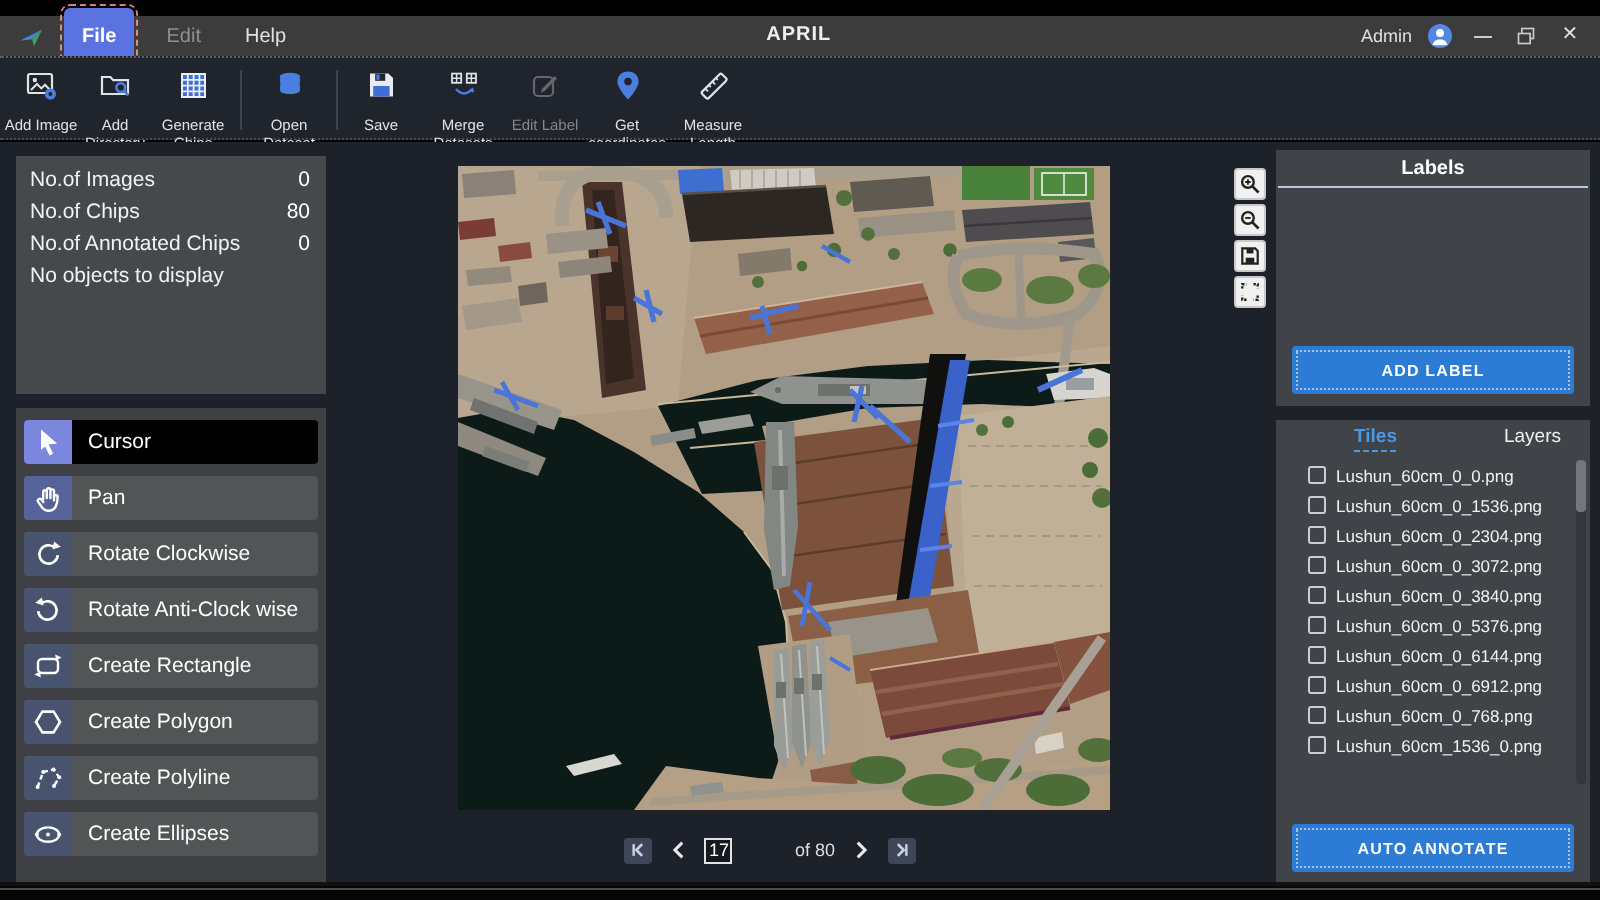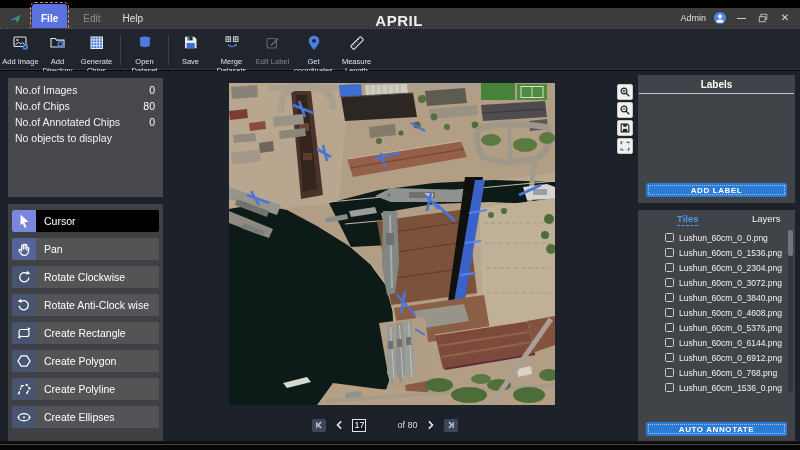--- a/index.html
+++ b/index.html
@@ -10,21 +10,21 @@
   
   .titlebar { position:absolute; left:0; top:8px; width:800px; height:20px;
     background:#3c3c3c; display:flex; align-items:center; color:#ddd; font-size:10px; }
   .logo { margin-left:9px; display:flex; align-items:center; }
   .menu { margin-left:10px; padding:1px 6px; cursor:default; }
   .menu.file { background:#5a73e0; color:#fff; border-radius:3px; font-weight:bold;
     outline:1px dashed rgba(255,150,150,.85); outline-offset:1px; padding:9px 9px; }
   .menu.edit { color:#8f8f8f; }
   .menu.help { color:#e2e2e2; }
   .tb-title { position:absolute; left:50%; transform:translateX(-52%); top:4px;
-    font-size:15px; font-weight:bold; letter-spacing:.5px; color:#eee; }
+    font-size:10px; font-weight:bold; letter-spacing:.5px; color:#eee; }
   .tb-right { margin-left:auto; display:flex; align-items:center; gap:8px; padding-right:8px; }
   .tb-user { font-size:9px; color:#e0e0e0; }
   .win-btn { display:flex; align-items:center; justify-content:center; width:14px; height:14px; color:#ccc; }
   .min-glyph { width:9px; border-top:1px solid #ccc; display:block; }
   .close-glyph { font-size:10px; line-height:10px; color:#ddd; }
 
   
   .toolbar { position:absolute; left:0; top:28px; width:800px; height:42px;
     background:#20242c; border-top:1px dotted #5a5f68; border-bottom:1px dotted #444a55;
     display:flex; align-items:flex-start; padding:3px 0 0 2px; }
@@ -70,37 +70,37 @@
 
   
   .zoomcol { position:absolute; left:617px; top:13px; display:flex; flex-direction:column; gap:2px; }
   .zbtn { width:16px; height:16px; background:#f1f1f1; border:1px solid #c9c9c9; border-radius:2px;
     display:flex; align-items:center; justify-content:center; }
 
   
   .labels { position:absolute; left:638px; top:4px; width:157px; height:128px; background:#404347; }
   .labels-hd { text-align:center; font-size:10px; font-weight:bold; color:#fff; padding:4px 8px 3px;
     border-bottom:1px solid #b9c6dc; margin:0 1px; }
-  .blue-btn { position:absolute; left:8px; right:8px; bottom:6px; height:14px; background:#2c7cd6;
+  .blue-btn { position:absolute; left:8px; right:8px; bottom:6px; height:24px; background:#2c7cd6;
     color:#fff; font-size:8px; font-weight:bold; letter-spacing:.6px; border:none; border-radius:2px;
     display:flex; align-items:center; justify-content:center; cursor:pointer;
     outline:1px dotted rgba(255,255,255,.55); outline-offset:-3px;
     font-family:"Liberation Sans",sans-serif; }
 
   .tiles { position:absolute; left:638px; top:139px; width:157px; height:232px; background:#404347; }
   .tabs { display:flex; height:17px; align-items:center; }
   .tab { flex:1; text-align:center; font-size:9.5px; cursor:pointer;padding-left:21px; }
   .tab.active { color:#4a9ae8; font-weight:bold; }
   .tab.active .tab-inner { border-bottom:1px dashed #4a9ae8; padding-bottom:1px; }
   .tab.inactive { color:#f0f0f0; }
   .search { display:block; width:145px; margin:2px auto 4px; height:12px; border:1px solid #9aa0a8;
     border-radius:1px; background:#fff; font-size:8px; padding:0 3px; color:#333;
     font-family:"Liberation Sans",sans-serif; }
   .filelist { position:relative; height:168px; overflow:hidden; padding-top:3px; }
-  .file-row { display:flex; align-items:center; height:15px; padding-left:11px; cursor:default;margin-left:16px; }
+  .file-row { display:flex; align-items:center; height:15px; padding-left:16px; cursor:default; }
   .chk { width:9px; height:9px; border:1px solid #c9cdd5; border-radius:1.5px; background:transparent; flex:0 0 9px; }
   .fname { font-size:8.5px; color:#f2f2f2; margin-left:5px; white-space:nowrap; }
   .scroll { position:absolute; right:2px; top:3px; width:5px; height:162px; background:#33363b; border-radius:2px; }
   .thumb { position:absolute; top:0; left:0; width:5px; height:26px; background:#72767d; border-radius:2px; }
 </style>
 </head>
 <body>
 
 <div class="app">
 
@@ -548,24 +548,20 @@
         <div class="file-row">
             <span class="chk"></span>
             <span class="fname">Lushun_60cm_0_3072.png</span>
           </div>
         <div class="file-row">
             <span class="chk"></span>
             <span class="fname">Lushun_60cm_0_3840.png</span>
           </div>
         <div class="file-row">
             <span class="chk"></span>
-            <span class="fname">Lushun_60cm_0_4608.png</span>
-          </div>
-        <div class="file-row">
-            <span class="chk"></span>
             <span class="fname">Lushun_60cm_0_5376.png</span>
           </div>
         <div class="file-row">
             <span class="chk"></span>
             <span class="fname">Lushun_60cm_0_6144.png</span>
           </div>
         <div class="file-row">
             <span class="chk"></span>
             <span class="fname">Lushun_60cm_0_6912.png</span>
           </div>

